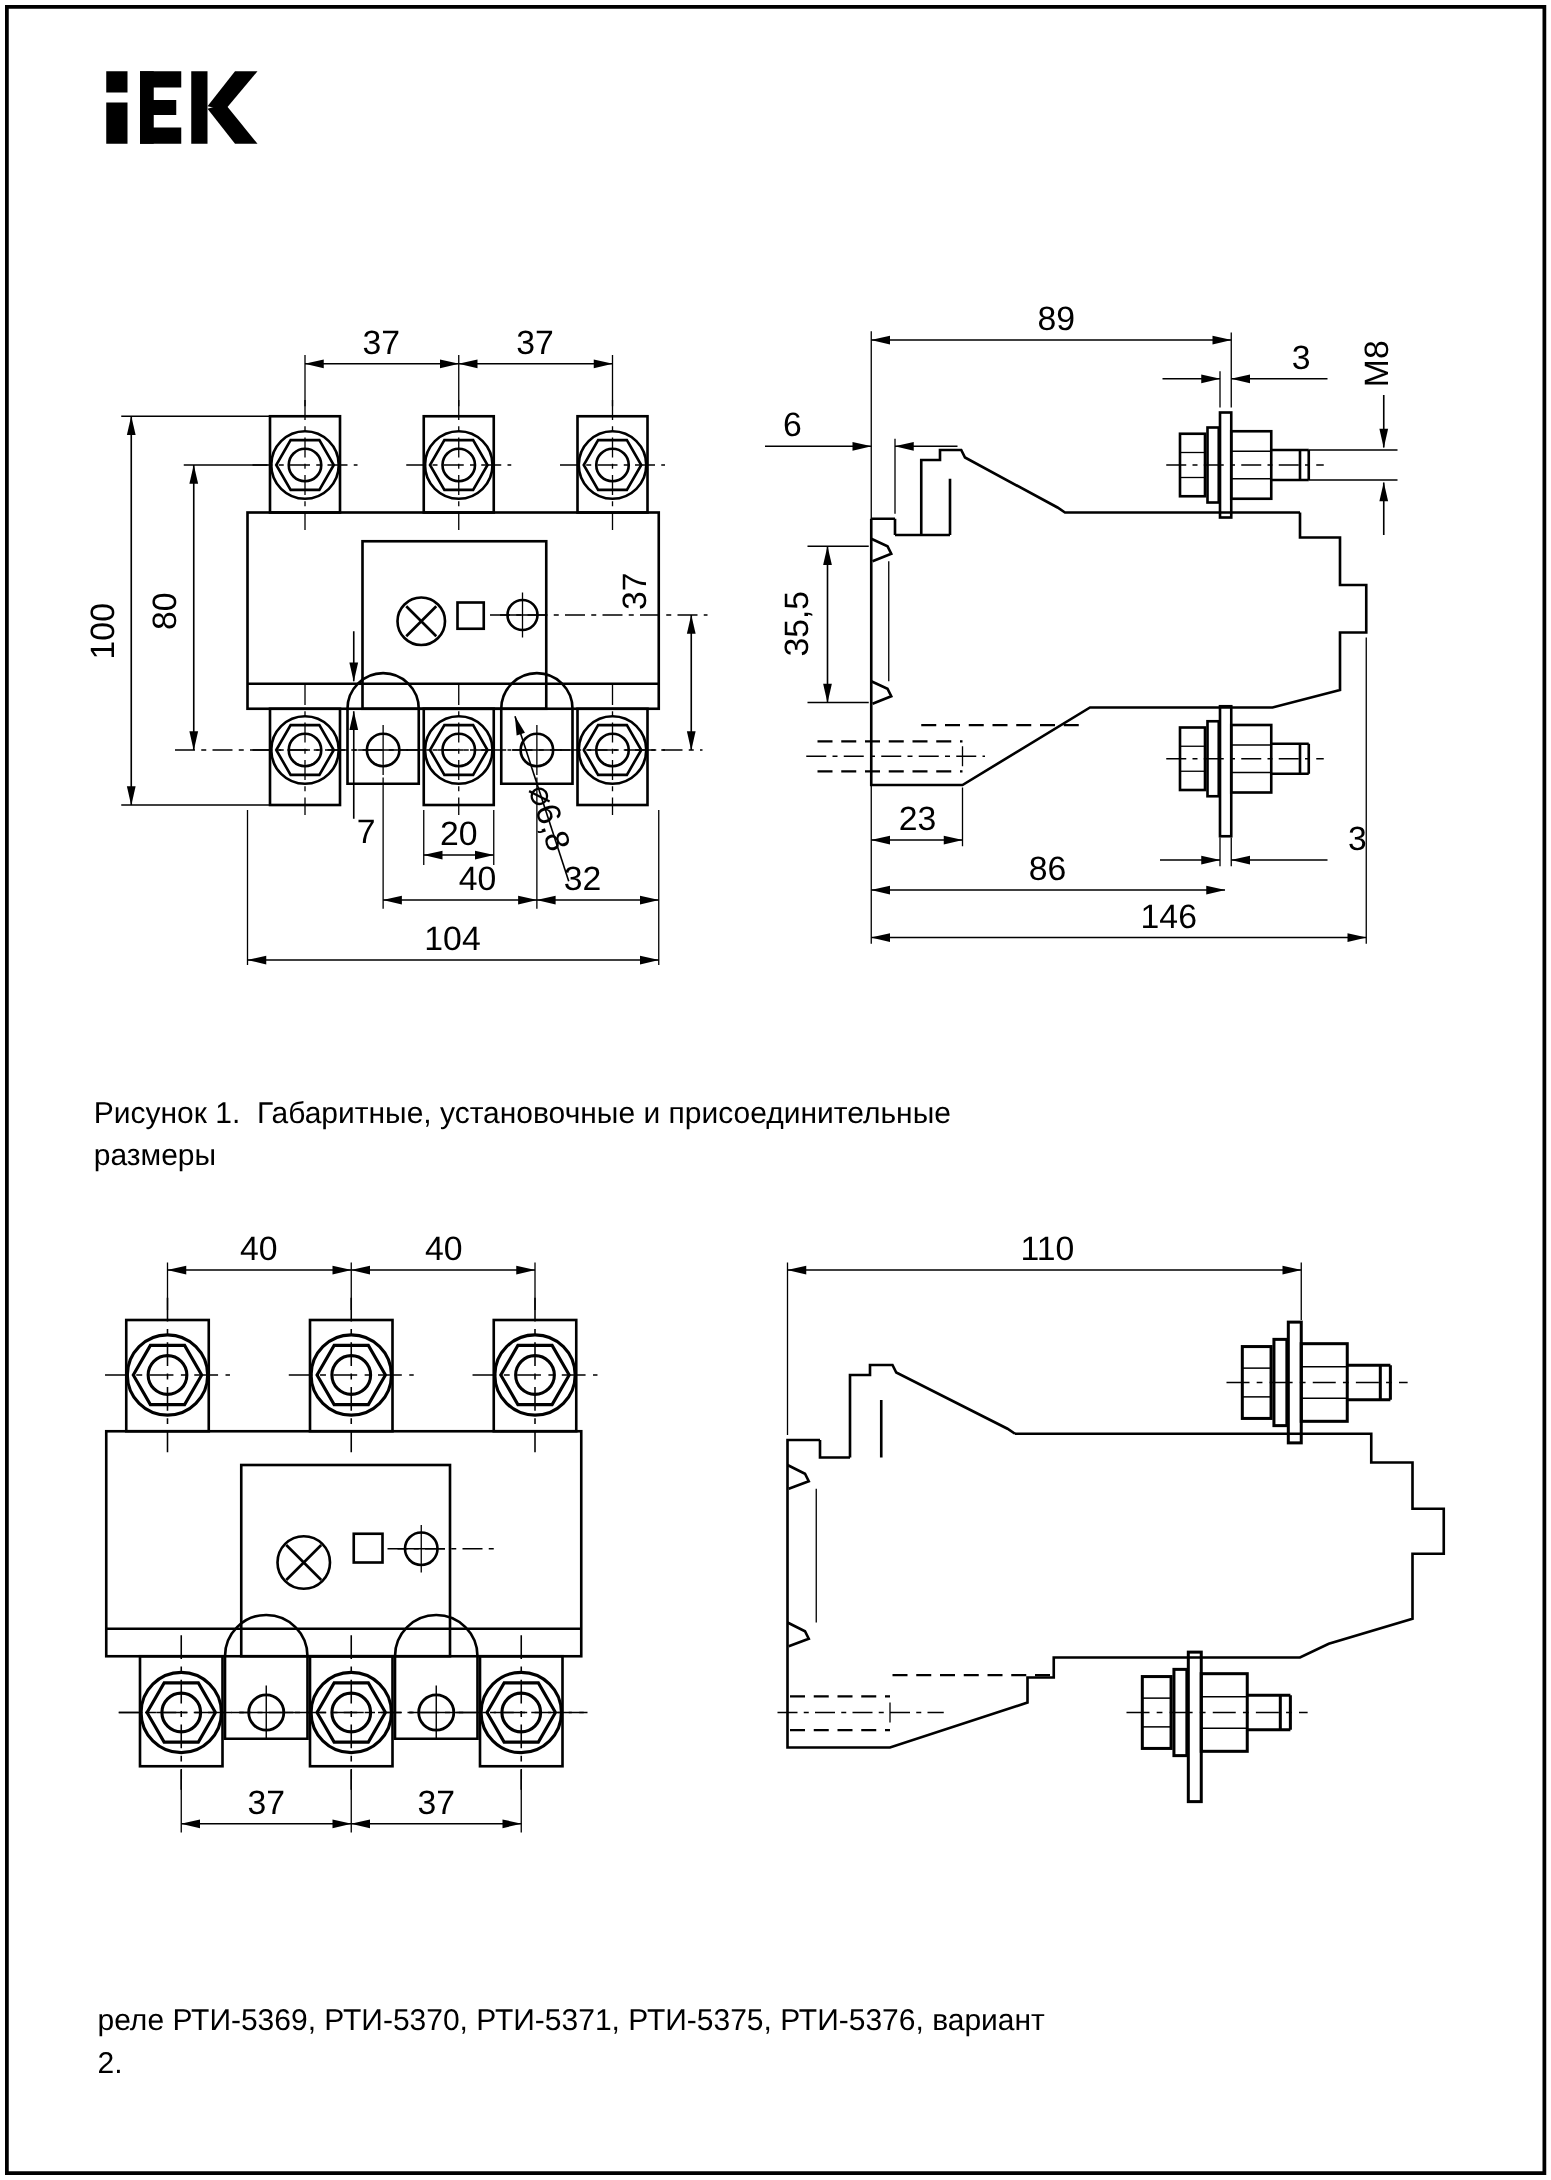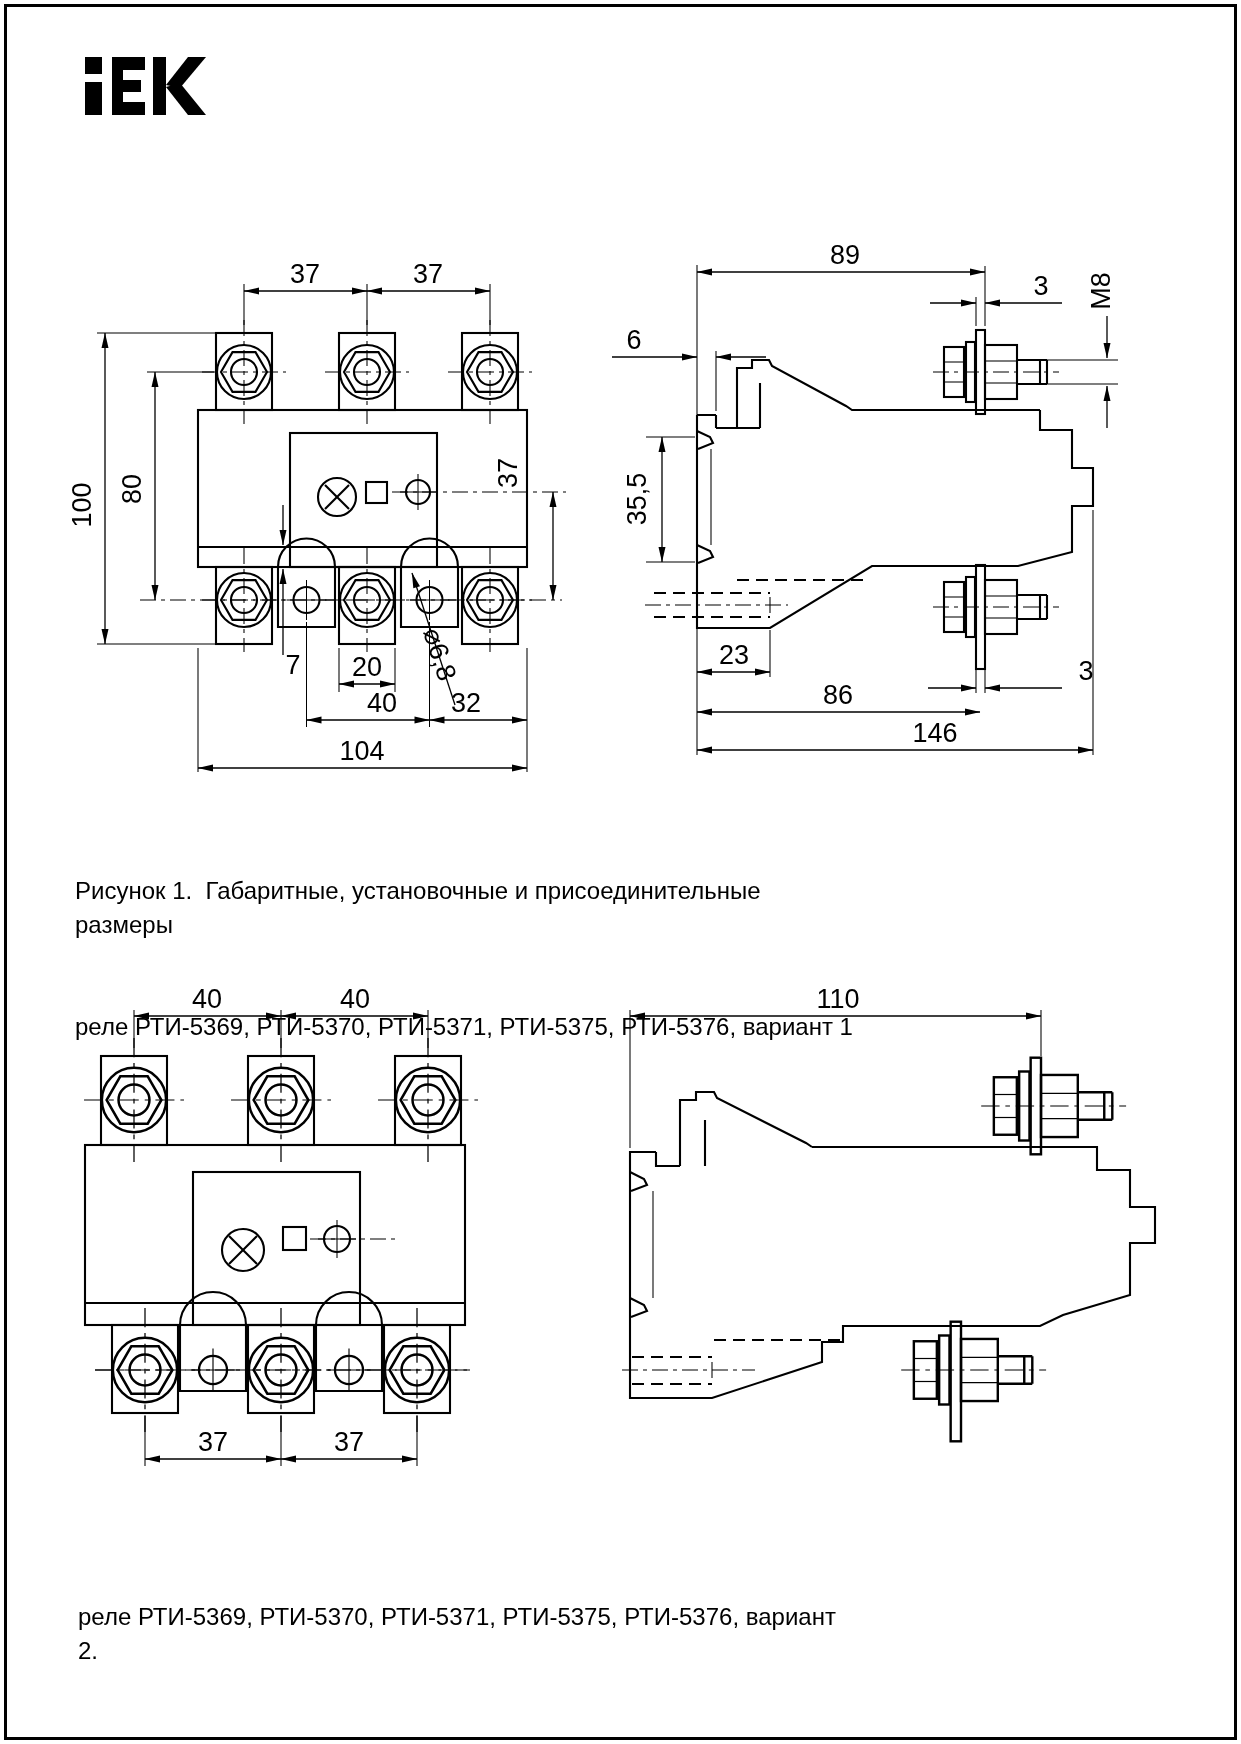--- a/index.html
+++ b/index.html
@@ -301,18 +301,17 @@
         <line class="ext" x1="630" y1="1010" x2="630" y2="1148"></line>
         <line class="ext" x1="1041" y1="1010" x2="1041" y2="1056"></line>
         <line class="dim" x1="630" y1="1016" x2="1041" y2="1016" marker-start="url(#arr)" marker-end="url(#arr)"></line>
       </g>
       <text class="dimtxt" x="838" y="1008" text-anchor="middle">110</text>
     </g>
   </svg>
 
   <div class="caption" style="left:75px;top:806px;width:780px;">
     <span style="display:block">Рисунок 1.  Габаритные, установочные и присоединительные размеры</span>
-    <span style="display:block">реле РТИ-5369, РТИ-5370, РТИ-5371, РТИ-5375, РТИ-5376, вариант 1</span>
   </div>
   <div class="caption" style="left:78px;top:1532px;width:780px;">
     <span style="display:block">реле РТИ-5369, РТИ-5370, РТИ-5371, РТИ-5375, РТИ-5376, вариант 2.</span>
   </div>
 </div>
 
 </body></html>

